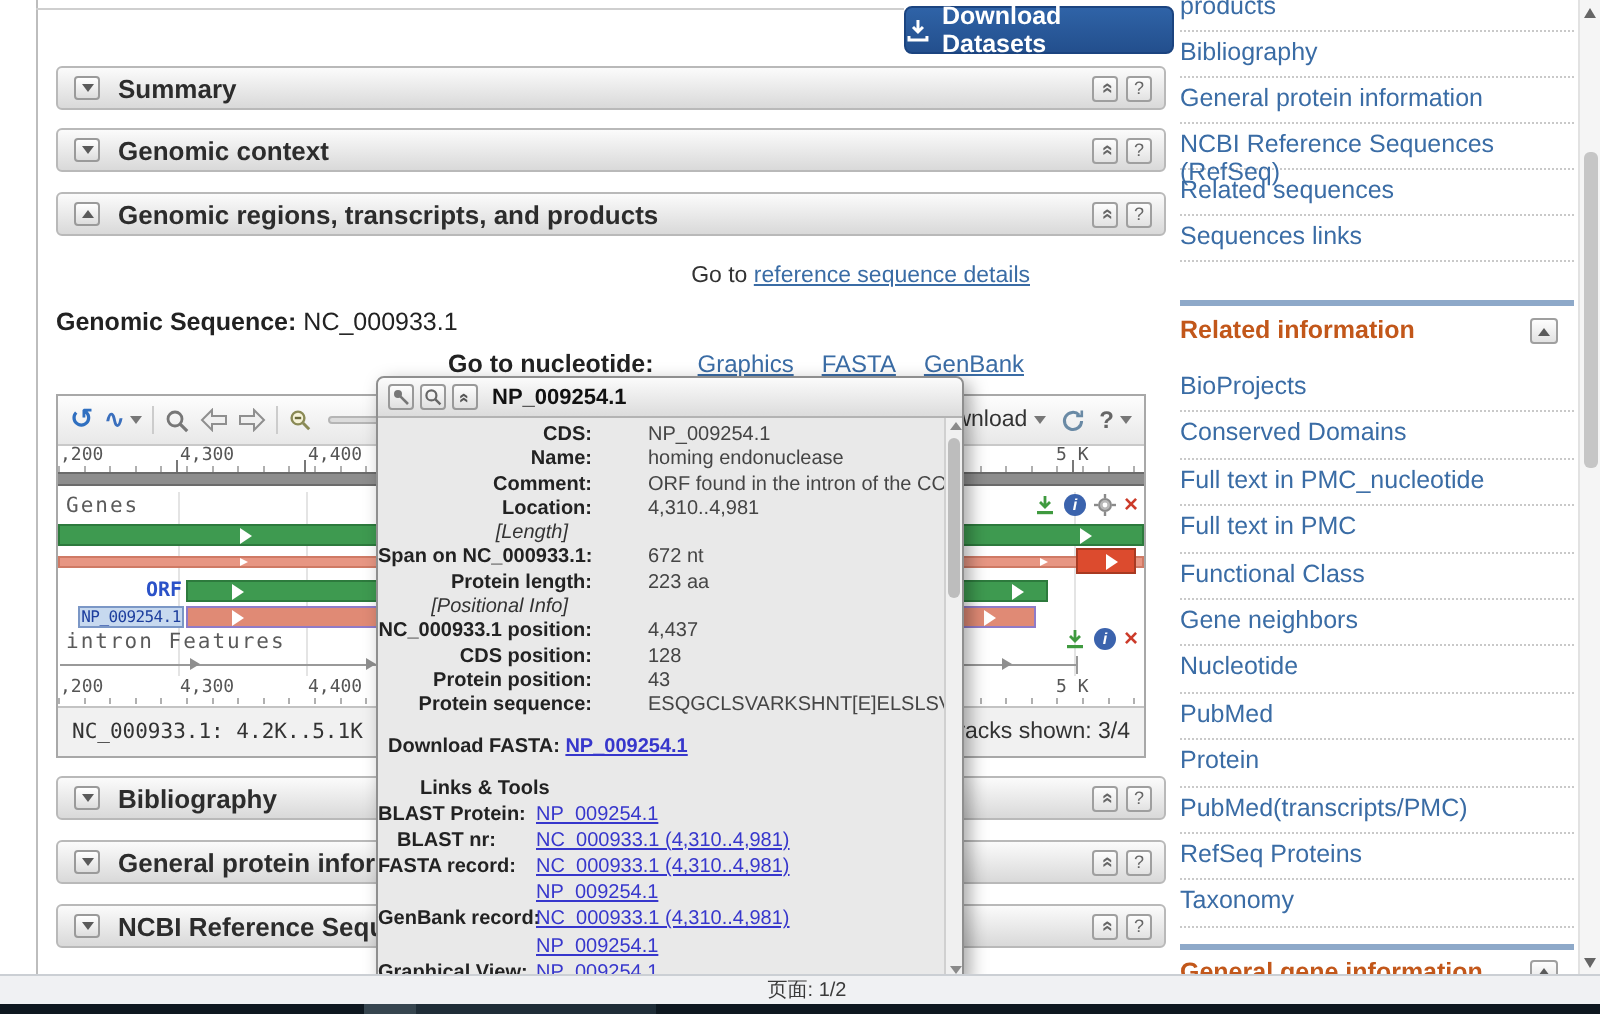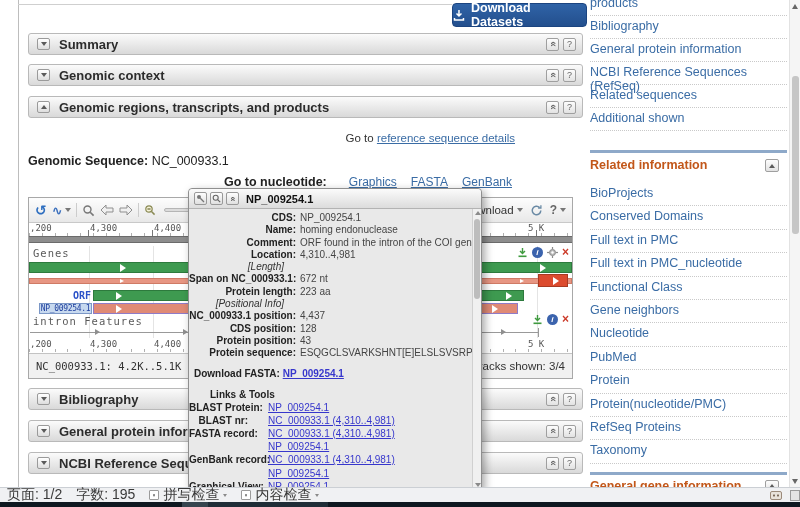--- a/index.html
+++ b/index.html
@@ -98,21 +98,21 @@
   
   .popup { left:188px; top:188px; width:294px; height:302px; background:#e9e9e9; border:1px solid #8f8f8f;
            border-radius:4px 4px 0 0; box-shadow:3px 3px 9px rgba(0,0,0,.35); z-index:30; font-size:10px; overflow:hidden; }
   .pp-head { height:20px; background:linear-gradient(#fbfbfb,#dcdcdc); border-bottom:1px solid #b3b3b3;
              display:flex; align-items:center; padding:0 5px; gap:3px; border-radius:3px 3px 0 0; }
   .pp-btn { width:13px; height:13px; border:1px solid #999; border-radius:2px; background:linear-gradient(#fdfdfd,#e0e0e0);
             display:flex; align-items:center; justify-content:center; color:#555; }
   .pp-btn .chev-up { font-size:9px; }
   .pp-title { font-weight:bold; font-size:11px; color:#111; margin-left:4px; }
   .pp-body { position:absolute; top:20px; left:0; right:9px; bottom:0; overflow:hidden; }
-  .pp-row { display:flex; line-height:12.3px; }
+  .pp-row { display:flex; line-height:12.3px;gap:24px; }
   .pp-row:first-child { margin-top:3px; }
   .pp-lbl { width:111px; flex:none; text-align:right; font-weight:bold; color:#222; padding-right:4px; white-space:nowrap; }
   .pp-lbl.it { font-weight:normal; font-style:italic; padding-right:16px; color:#333; }
   .pp-val { white-space:nowrap; color:#454545; }
   .pp-dl { margin:8px 0 0 5px; line-height:12px; font-weight:bold; color:#222; }
   .pp-lt-head { margin:9px 0 0 21px; font-weight:bold; color:#222; line-height:12px; }
   .pp-lrow { display:flex; line-height:13.2px; }
   .pp-llbl { width:79px; flex:none; text-align:right; font-weight:bold; color:#222; padding-right:20px; white-space:nowrap; }
   .pp-lcol { display:flex; flex-direction:column; }
   .pp-a { color:#3737cc; text-decoration:underline; white-space:nowrap; width:max-content; cursor:pointer; }
@@ -131,21 +131,21 @@
   .sb-head .mini-btn { position:absolute; right:8px; top:1px; width:14px; height:13px; }
   .sb-head.h2 { margin-top:4px; }
   #sb-related { margin-top:6px; }
   .sb-scroll { left:789px; top:0; width:11px; height:487px; background:#f5f5f5; border-left:1px solid #e2e2e2; z-index:5; }
   .sb-thumb { position:absolute; top:76px; left:2px; width:7px; height:158px; background:#c6c6c6; border-radius:3px; }
   .sb-ar-up { position:absolute; top:4px; left:2px; width:0; height:0; border-left:3.5px solid transparent; border-right:3.5px solid transparent; border-bottom:5px solid #666; }
   .sb-ar-dn { position:absolute; top:479px; left:2px; width:0; height:0; border-left:3.5px solid transparent; border-right:3.5px solid transparent; border-top:5px solid #666; }
 
   
   .statusbar { left:0; top:487px; width:800px; height:15px; background:#f0f1f3; border-top:1px solid #cbcfd4;
-               display:flex; align-items:center; gap:14px; padding-left:7px; font-size:14px; color:#3a3a3a; z-index:40; }
+               display:flex; align-items:center; gap:14px; padding-left:7px; font-size:10px; color:#3a3a3a; z-index:40;flex-direction:column; }
   .sb-group { display:flex; align-items:center; gap:4px; }
   .doc-ic { width:10px; height:10px; border:1px solid #9b9b9b; border-radius:1px; background:#fff;
             background-image:radial-gradient(circle at 50% 55%, #8a8a8a 1px, #fff 1.3px); }
   .sb-car { width:0; height:0; border-left:2.5px solid transparent; border-right:2.5px solid transparent; border-top:3.5px solid #8a8a8a; }
   .rb-icons { margin-left:auto; display:flex; align-items:center; gap:8px; margin-right:4px; }
   .rb-ic { width:12px; height:9px; border:1px solid #9b8a7a; border-radius:2px; background:#e8e2da;
            background-image:radial-gradient(circle at 30% 50%, #7a6a5a 1px, transparent 1.2px), radial-gradient(circle at 70% 50%, #7a6a5a 1px, transparent 1.2px); }
   .rb-part { width:10px; height:11px; border:1px solid #9a9a9a; background:#e4e4e4; margin-right:-4px; }
   .dark { left:0; top:502px; width:800px; height:5px; background:#0e1820; z-index:40; }
   .dk1 { left:182px; top:502px; width:26px; height:5px; background:#36454f; z-index:41; }
@@ -492,40 +492,40 @@
     </div>
   </div>
 
   <div class="abs sidebar">
     <div id="sb-toc">
         <div class="sb-item">products</div>
         <div class="sb-item">Bibliography</div>
         <div class="sb-item">General protein information</div>
         <div class="sb-item">NCBI Reference Sequences (RefSeq)</div>
         <div class="sb-item">Related sequences</div>
-        <div class="sb-item">Additional shown</div>
+        <div class="sb-item">Sequences links</div>
       </div>
     <div class="sb-divider"></div>
     <div class="sb-head">
       <span>Related information</span>
       <span class="mini-btn">
           <span class="tri-up"></span>
         </span>
     </div>
     <div id="sb-related">
         <div class="sb-item rel">BioProjects</div>
         <div class="sb-item rel">Conserved Domains</div>
+        <div class="sb-item rel">Full text in PMC_nucleotide</div>
         <div class="sb-item rel">Full text in PMC</div>
-        <div class="sb-item rel">Full text in PMC_nucleotide</div>
         <div class="sb-item rel">Functional Class</div>
         <div class="sb-item rel">Gene neighbors</div>
         <div class="sb-item rel">Nucleotide</div>
         <div class="sb-item rel">PubMed</div>
         <div class="sb-item rel">Protein</div>
-        <div class="sb-item rel">Protein(nucleotide/PMC)</div>
+        <div class="sb-item rel">PubMed(transcripts/PMC)</div>
         <div class="sb-item rel">RefSeq Proteins</div>
         <div class="sb-item rel">Taxonomy</div>
       </div>
     <div class="sb-divider d2"></div>
     <div class="sb-head h2">
       <span>General gene information</span>
       <span class="mini-btn">
           <span class="tri-up"></span>
         </span>
     </div>

